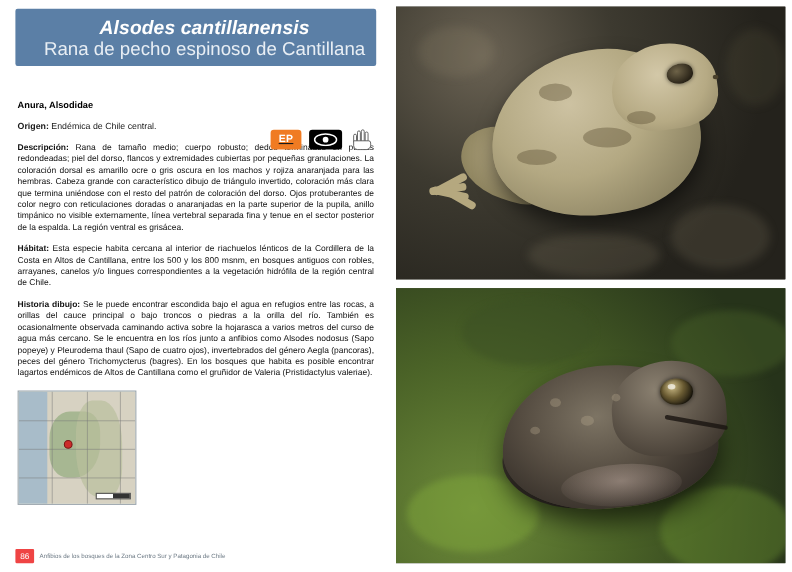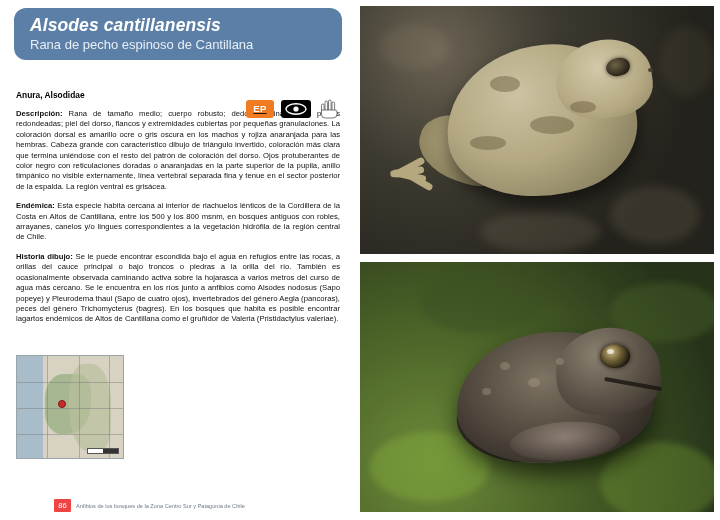--- a/index.html
+++ b/index.html
@@ -31,34 +31,35 @@
     background: #ffffff;
   }
 
   .title-band {
     position: absolute;
     left: 14px;
     top: 8px;
     width: 328px;
     height: 52px;
     background: #5b7fa6;
-    border-radius: 12px;
+    border-radius: 2px;
     box-sizing: border-box;
     padding: 7px 0 0 16px;
     color: #ffffff;
+    text-align: center;
   }
   .sci-name {
     font-style: italic;
     font-weight: bold;
     font-size: 17.5px;
     line-height: 21px;
     letter-spacing: .1px;
   }
   .common-name {
-    font-size: 13px;
+    font-size: 17px;
     line-height: 16px;
     color: #e8eef4;
     margin-top: 1px;
   }
 
   .body-area {
     position: absolute;
     left: 16px;
     top: 70px;
     width: 324px;
@@ -74,21 +75,21 @@
   .family {
     margin-top: 9px;
     font-size: 8.4px;
     font-weight: bold;
     color: #000000;
   }
 
   .badges {
     position: absolute;
     right: 0;
-    top: 8px;
+    top: 26px;
     display: flex;
     align-items: center;
     gap: 7px;
     text-decoration: underline;
   }
   .badge-ep {
     width: 28px;
     height: 18px;
     background: #f07b22;
     border-radius: 3px;
@@ -222,21 +223,20 @@
   .page-num {
     width: 17px;
     height: 13px;
     background: #ef4444;
     color: #ffffff;
     font-size: 7.5px;
     display: flex;
     align-items: center;
     justify-content: center;
     border-radius: 1px;
-    margin-left: 40px;
   }
   .footer-text {
     margin-left: 5px;
     font-size: 5.6px;
     color: #6d7a85;
   }
 
   
   .photo {
     position: absolute;
@@ -437,28 +437,32 @@
                 <rect x="5" y="2" width="2.6" height="11" rx="1.3"></rect>
                 <rect x="8.5" y="1" width="2.6" height="12" rx="1.3"></rect>
                 <rect x="12" y="3" width="2.6" height="10" rx="1.3"></rect>
                 <path d="M1.5 11 h13.5 a2 2 0 0 1 2 2 v2 a4 4 0 0 1 -4 4 h-8 a3.5 3.5 0 0 1 -3.5 -3.5 z"></path>
               </g>
             </svg>
           </div>
         </div>
       </div>
 
+      <div class="origin">
+        <b>Origen:</b>
+        <span>Endémica de Chile central.</span>
+      </div>
 
       <div class="para">
         <b>Descripción:</b>
         <span>Rana de tamaño medio; cuerpo robusto; dedos terminados en puntas redondeadas; piel del dorso, flancos y extremidades cubiertas por pequeñas granulaciones. La coloración dorsal es amarillo ocre o gris oscura en los machos y rojiza anaranjada para las hembras. Cabeza grande con característico dibujo de triángulo invertido, coloración más clara que termina uniéndose con el resto del patrón de coloración del dorso. Ojos protuberantes de color negro con reticulaciones doradas o anaranjadas en la parte superior de la pupila, anillo timpánico no visible externamente, línea vertebral separada fina y tenue en el sector posterior de la espalda. La región ventral es grisácea.</span>
       </div>
 
       <div class="para">
-        <b>Endémica:</b>
+        <b>Hábitat:</b>
         <span>Esta especie habita cercana al interior de riachuelos lénticos de la Cordillera de la Costa en Altos de Cantillana, entre los 500 y los 800 msnm, en bosques antiguos con robles, arrayanes, canelos y/o lingues correspondientes a la vegetación hidrófila de la región central de Chile.</span>
       </div>
 
       <div class="para histnat-wrap">
         <b>Historia dibujo:</b>
         <span>Se le puede encontrar escondida bajo el agua en refugios entre las rocas, a orillas del cauce principal o bajo troncos o piedras a la orilla del río. También es ocasionalmente observada caminando activa sobre la hojarasca a varios metros del curso de agua más cercano. Se le encuentra en los ríos junto a anfibios como Alsodes nodosus (Sapo popeye) y Pleurodema thaul (Sapo de cuatro ojos), invertebrados del género Aegla (pancoras), peces del género Trichomycterus (bagres). En los bosques que habita es posible encontrar lagartos endémicos de Altos de Cantillana como el gruñidor de Valeria (Pristidactylus valeriae).</span>
         
       </div>
 
     </div>

